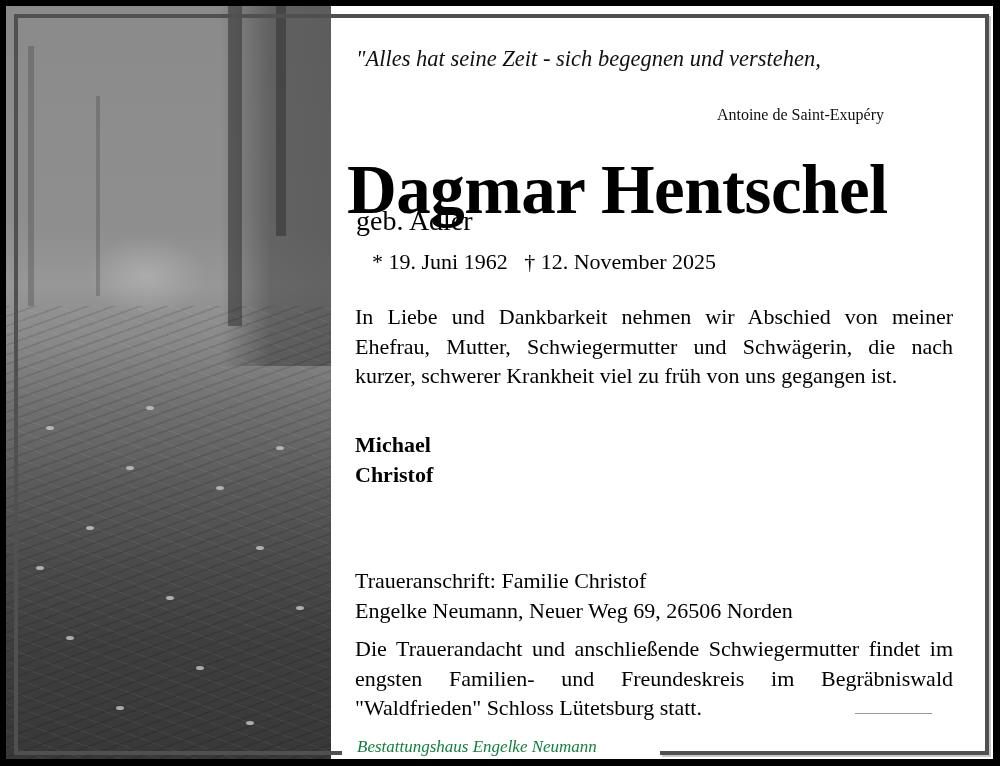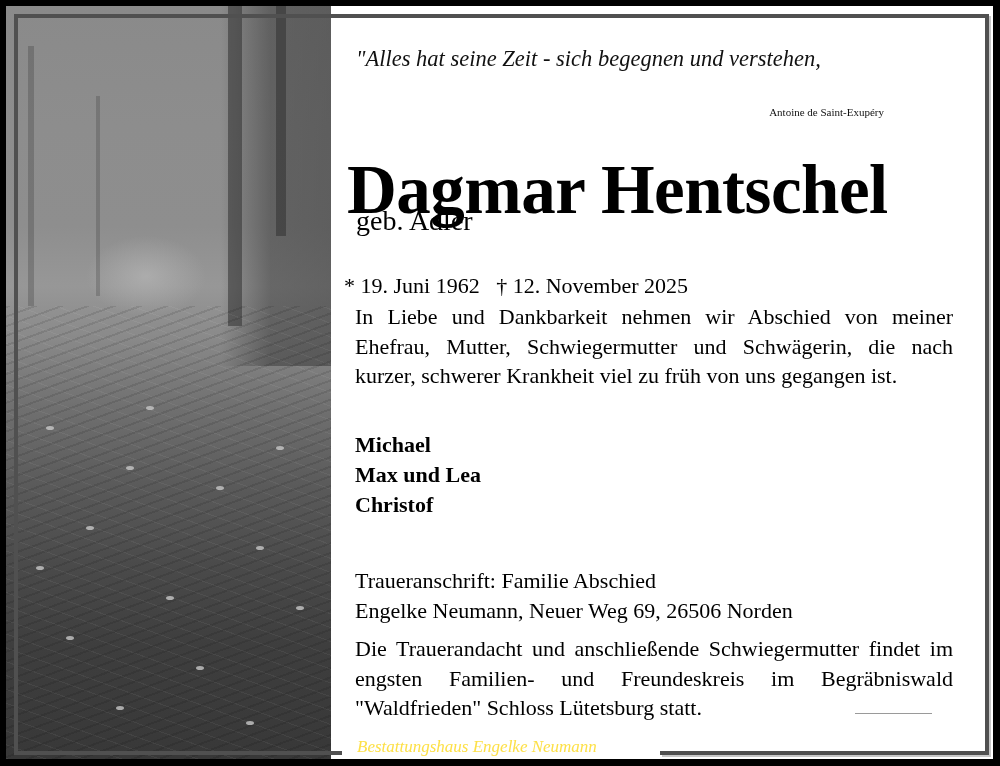--- a/index.html
+++ b/index.html
@@ -50,52 +50,52 @@
   .frame-bottom-a { left: 14px; top: 751px; width: 328px; height: 4px; }
   .frame-bottom-b { left: 660px; top: 751px; width: 329px; height: 4px; }
   .frame-shadow-right { position: absolute; left: 989px; top: 16px; width: 2px; height: 741px; background: #c8c8c8; }
   .frame-shadow-bottom { position: absolute; left: 662px; top: 755px; width: 329px; height: 2px; background: #c8c8c8; }
   .quote {
     position: absolute; left: 356px; top: 44px; width: 560px;
     font-style: italic; font-size: 22.5px; line-height: 30px; color: #111;
   }
   .quote-author {
     position: absolute; left: 600px; top: 106px; width: 284px; text-align: right;
-    font-size: 11px; color: #111;
+    font-size: 16px; color: #111;
   }
   .name {
     position: absolute; left: 347px; top: 131px;
     font-weight: bold; font-size: 69px; line-height: 80px; letter-spacing: -0.5px;
     white-space: nowrap;
     margin-top: 19px;
   }
   .birthname {
     position: absolute; left: 356px; top: 208px; font-size: 28px; line-height: 26px;
   }
   .dates {
-    position: absolute; left: 344px; top: 248px; font-size: 22px; line-height: 28px; white-space: pre; margin-top: 24px;
+    position: absolute; left: 372px; top: 248px; font-size: 22px; line-height: 28px; white-space: pre;
   }
   .para {
     position: absolute; left: 355px; width: 598px;
     font-size: 22px; line-height: 29.5px;
     text-align: justify; text-align-last: left;
   }
   .p1 { top: 302px; }
   .mourners {
     position: absolute; left: 355px; top: 430px; font-weight: bold; font-size: 22px; line-height: 30px;
   }
   .mourners div { white-space: nowrap; }
   .address {
     position: absolute; left: 355px; top: 566px; font-size: 22px; line-height: 29.5px;
   }
   .p2 { top: 634px; }
   .thin-rule { position: absolute; left: 855px; top: 713px; width: 77px; height: 1px; background: #9a9a9a; }
   .footer {
     position: absolute; left: 357px; top: 737px; font-style: italic; font-size: 17px; line-height: 20px;
-    white-space: nowrap; color: #fde047;
+    white-space: nowrap; color: #15803d;
   }
 </style>
 </head>
 <body>
 
 <div class="page"></div>
 
 <div class="photo">
   <div class="trees-right"></div>
   <div class="trunk" style="left:222px;top:0;width:14px;height:320px;"></div>
@@ -133,25 +133,24 @@
 <div class="quote-author">Antoine de Saint-Exupéry</div>
 
 <div class="name">Dagmar Hentschel</div>
 <div class="birthname">geb. Adler</div>
 <div class="dates">* 19. Juni 1962   † 12. November 2025</div>
 
 <div class="para p1">In Liebe und Dankbarkeit nehmen wir Abschied von meiner Ehefrau, Mutter, Schwiegermutter und Schwägerin, die nach kurzer, schwerer Krankheit viel zu früh von uns gegangen ist.</div>
 
 <div class="mourners">
   <div>Michael</div>
-  <div>Max und Lea</div>
   <div>Christof</div>
 </div>
 
 <div class="address">
-  <div>Traueranschrift: Familie Abschied</div>
+  <div>Traueranschrift: Familie Christof</div>
   <div>Engelke Neumann, Neuer Weg 69, 26506 Norden</div>
 </div>
 
 <div class="para p2">Die Trauerandacht und anschließende Schwiegermutter findet im engsten Familien- und Freundeskreis im Begräbniswald "Waldfrieden" Schloss Lütetsburg statt.</div>
 <div class="thin-rule"></div>
 
 <div class="footer">Bestattungshaus Engelke Neumann</div>
 
 </body></html>

